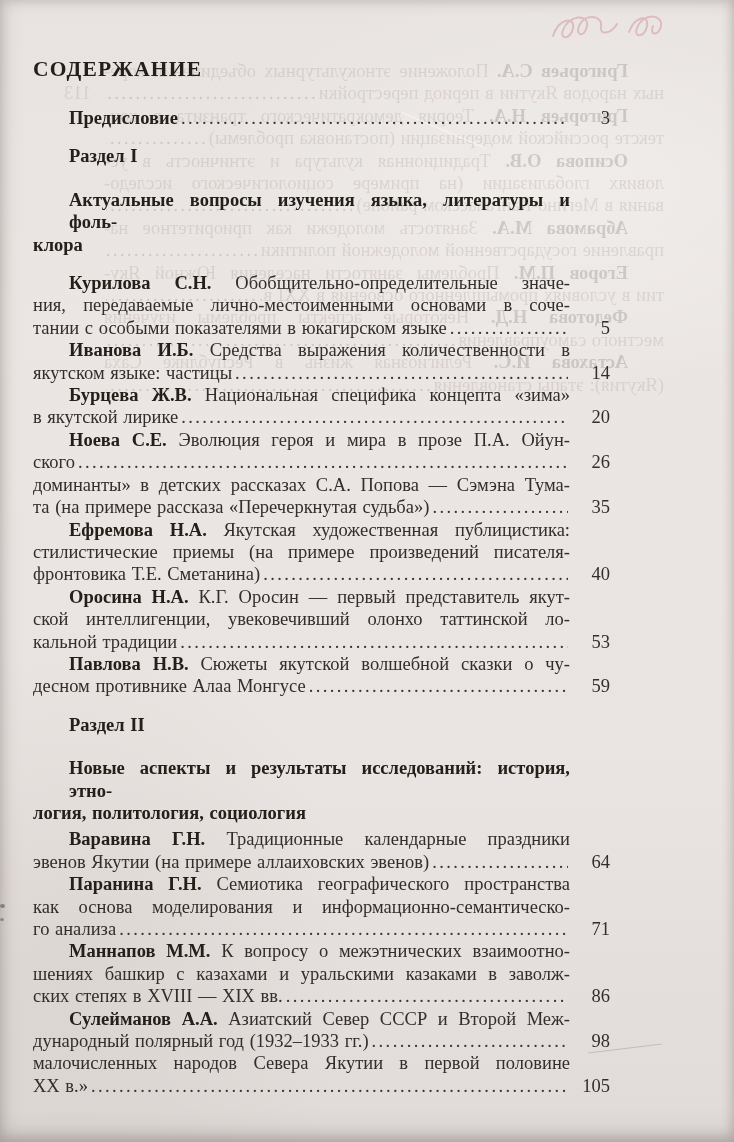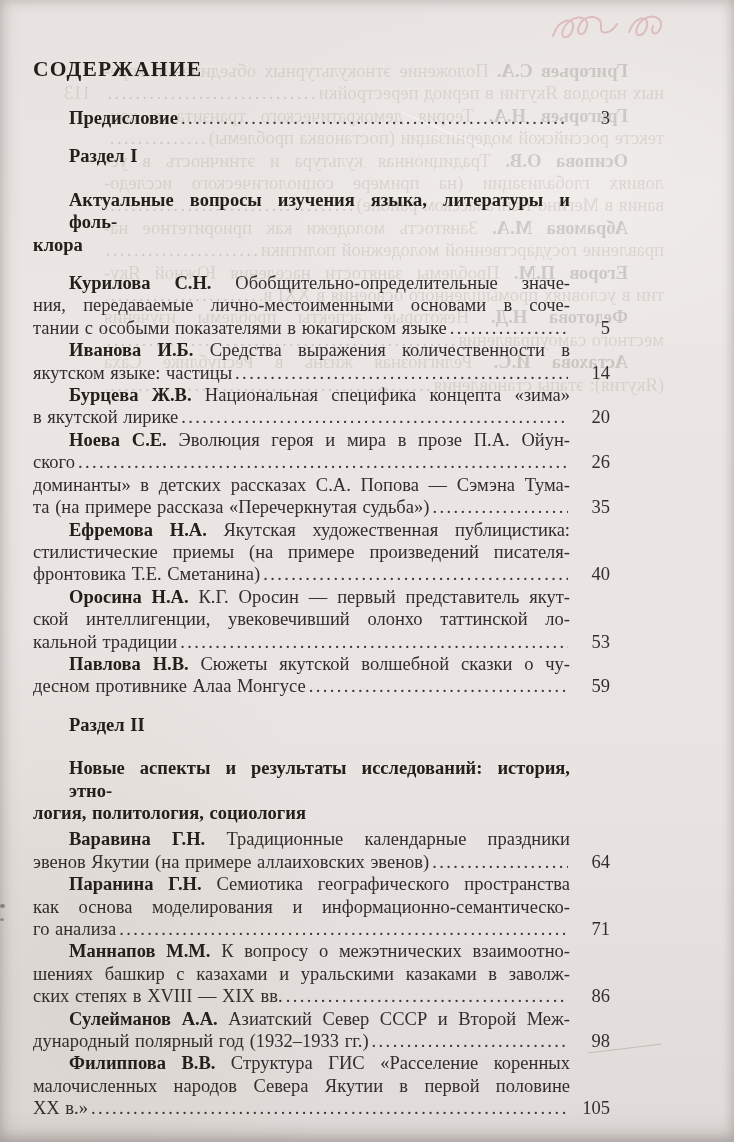--- a/index.html
+++ b/index.html
@@ -201,21 +201,20 @@
           <span class="txt"><span>ских степях в XVIII — XIX вв.</span></span>
           <span class="leader">............................................................................................................................................</span>
           <span class="pg">86</span>
         </div>
         <div class="line indent just"><span class="txt"><span class="b">Сулейманов А.А.</span><span> Азиатский Север СССР и Второй Меж-</span></span></div>
         <div class="line withpage">
           <span class="txt"><span>дународный полярный год (1932–1933 гг.)</span></span>
           <span class="leader">............................................................................................................................................</span>
           <span class="pg">98</span>
         </div>
-        <div class="line indent just"><span class="txt"><span class="b">Филиппова В.В.</span><span> Структура ГИС «Расселение коренных</span></span></div>
         <div class="line just"><span class="txt"><span>малочисленных народов Севера Якутии в первой половине</span></span></div>
         <div class="line withpage">
           <span class="txt"><span>XX в.»</span></span>
           <span class="leader">............................................................................................................................................</span>
           <span class="pg">105</span>
         </div>
       </div>
   </div>
 
   <div class="scratch-a"></div>

